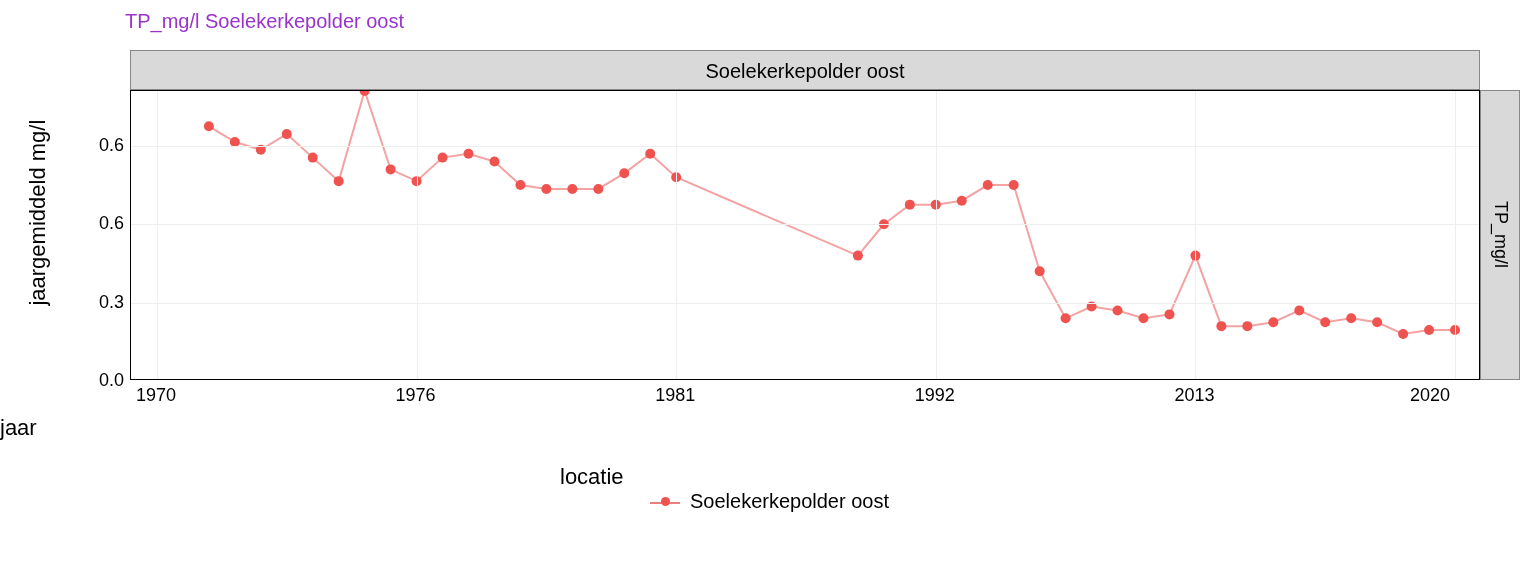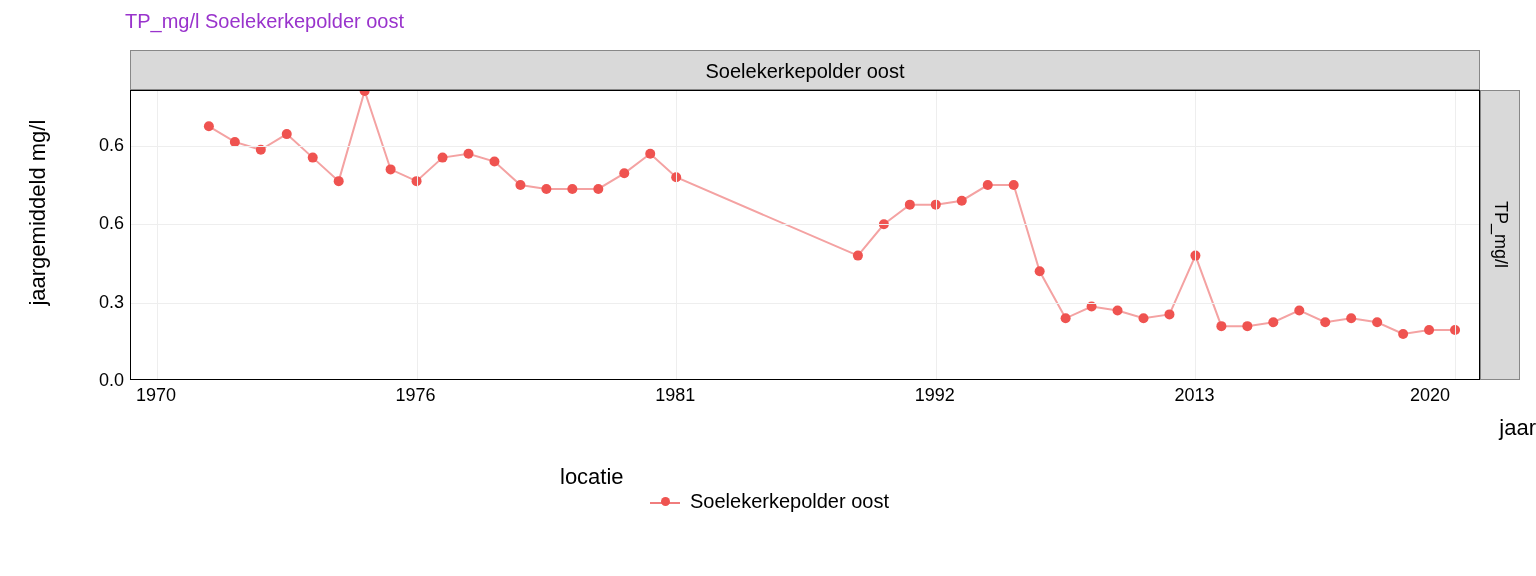--- a/index.html
+++ b/index.html
@@ -1,19 +1,19 @@
 <!DOCTYPE html>
 <html><head>
 <meta charset="utf-8">
 <style>
   html,body{margin:0;padding:0;font-family:Arial,Helvetica,sans-serif;color:#000;}
   .wrap{width:1536px;height:576px;position:relative;background:#fff;}
   .title{position:absolute;left:125px;top:10px;font-size:20px;color:#9933cc;}
   .ylab{position:absolute;left:18px;top:200px;transform:rotate(-90deg);transform-origin:center;font-size:22px;text-align:center;width:200px;margin-left:-80px;line-height:1.15;}
-  .xlab{position:absolute;left:0;width:1536px;top:415px;text-align:right;font-size:22px;}
+  .xlab{position:absolute;left:0;width:1536px;top:415px;text-align:left;font-size:22px;}
   .legend-title{position:absolute;top:464px;font-size:22px;}
   .legend-swatch{position:absolute;top:492px;width:30px;height:20px;}
   .legend-line{position:absolute;top:10px;left:0;width:30px;height:0;border-top:2px solid #f07d7d;}
   .legend-dot{position:absolute;top:5px;left:11px;width:9px;height:9px;border-radius:50%;background:#ef5350;}
   .legend-text{position:absolute;top:490px;font-size:20px;}
   .top-strip{position:absolute;left:130px;top:50px;width:1350px;height:40px;background:#d9d9d9;border:1px solid #888;text-align:center;font-size:20px;line-height:40px;box-sizing:border-box;}
   .right-strip{position:absolute;left:1480px;top:90px;width:40px;height:290px;background:#d9d9d9;border:1px solid #888;font-size:18px;display:flex;align-items:center;justify-content:center;writing-mode:vertical-rl;box-sizing:border-box;}
   .panel{position:absolute;left:130px;top:90px;width:1350px;height:290px;border:1px solid #000;box-sizing:border-box;background:#fff;overflow:hidden;}
   .grid-h{position:absolute;left:0;right:0;border-top:1px solid #eee;}
   .grid-v{position:absolute;top:0;bottom:0;border-left:1px solid #eee;}

